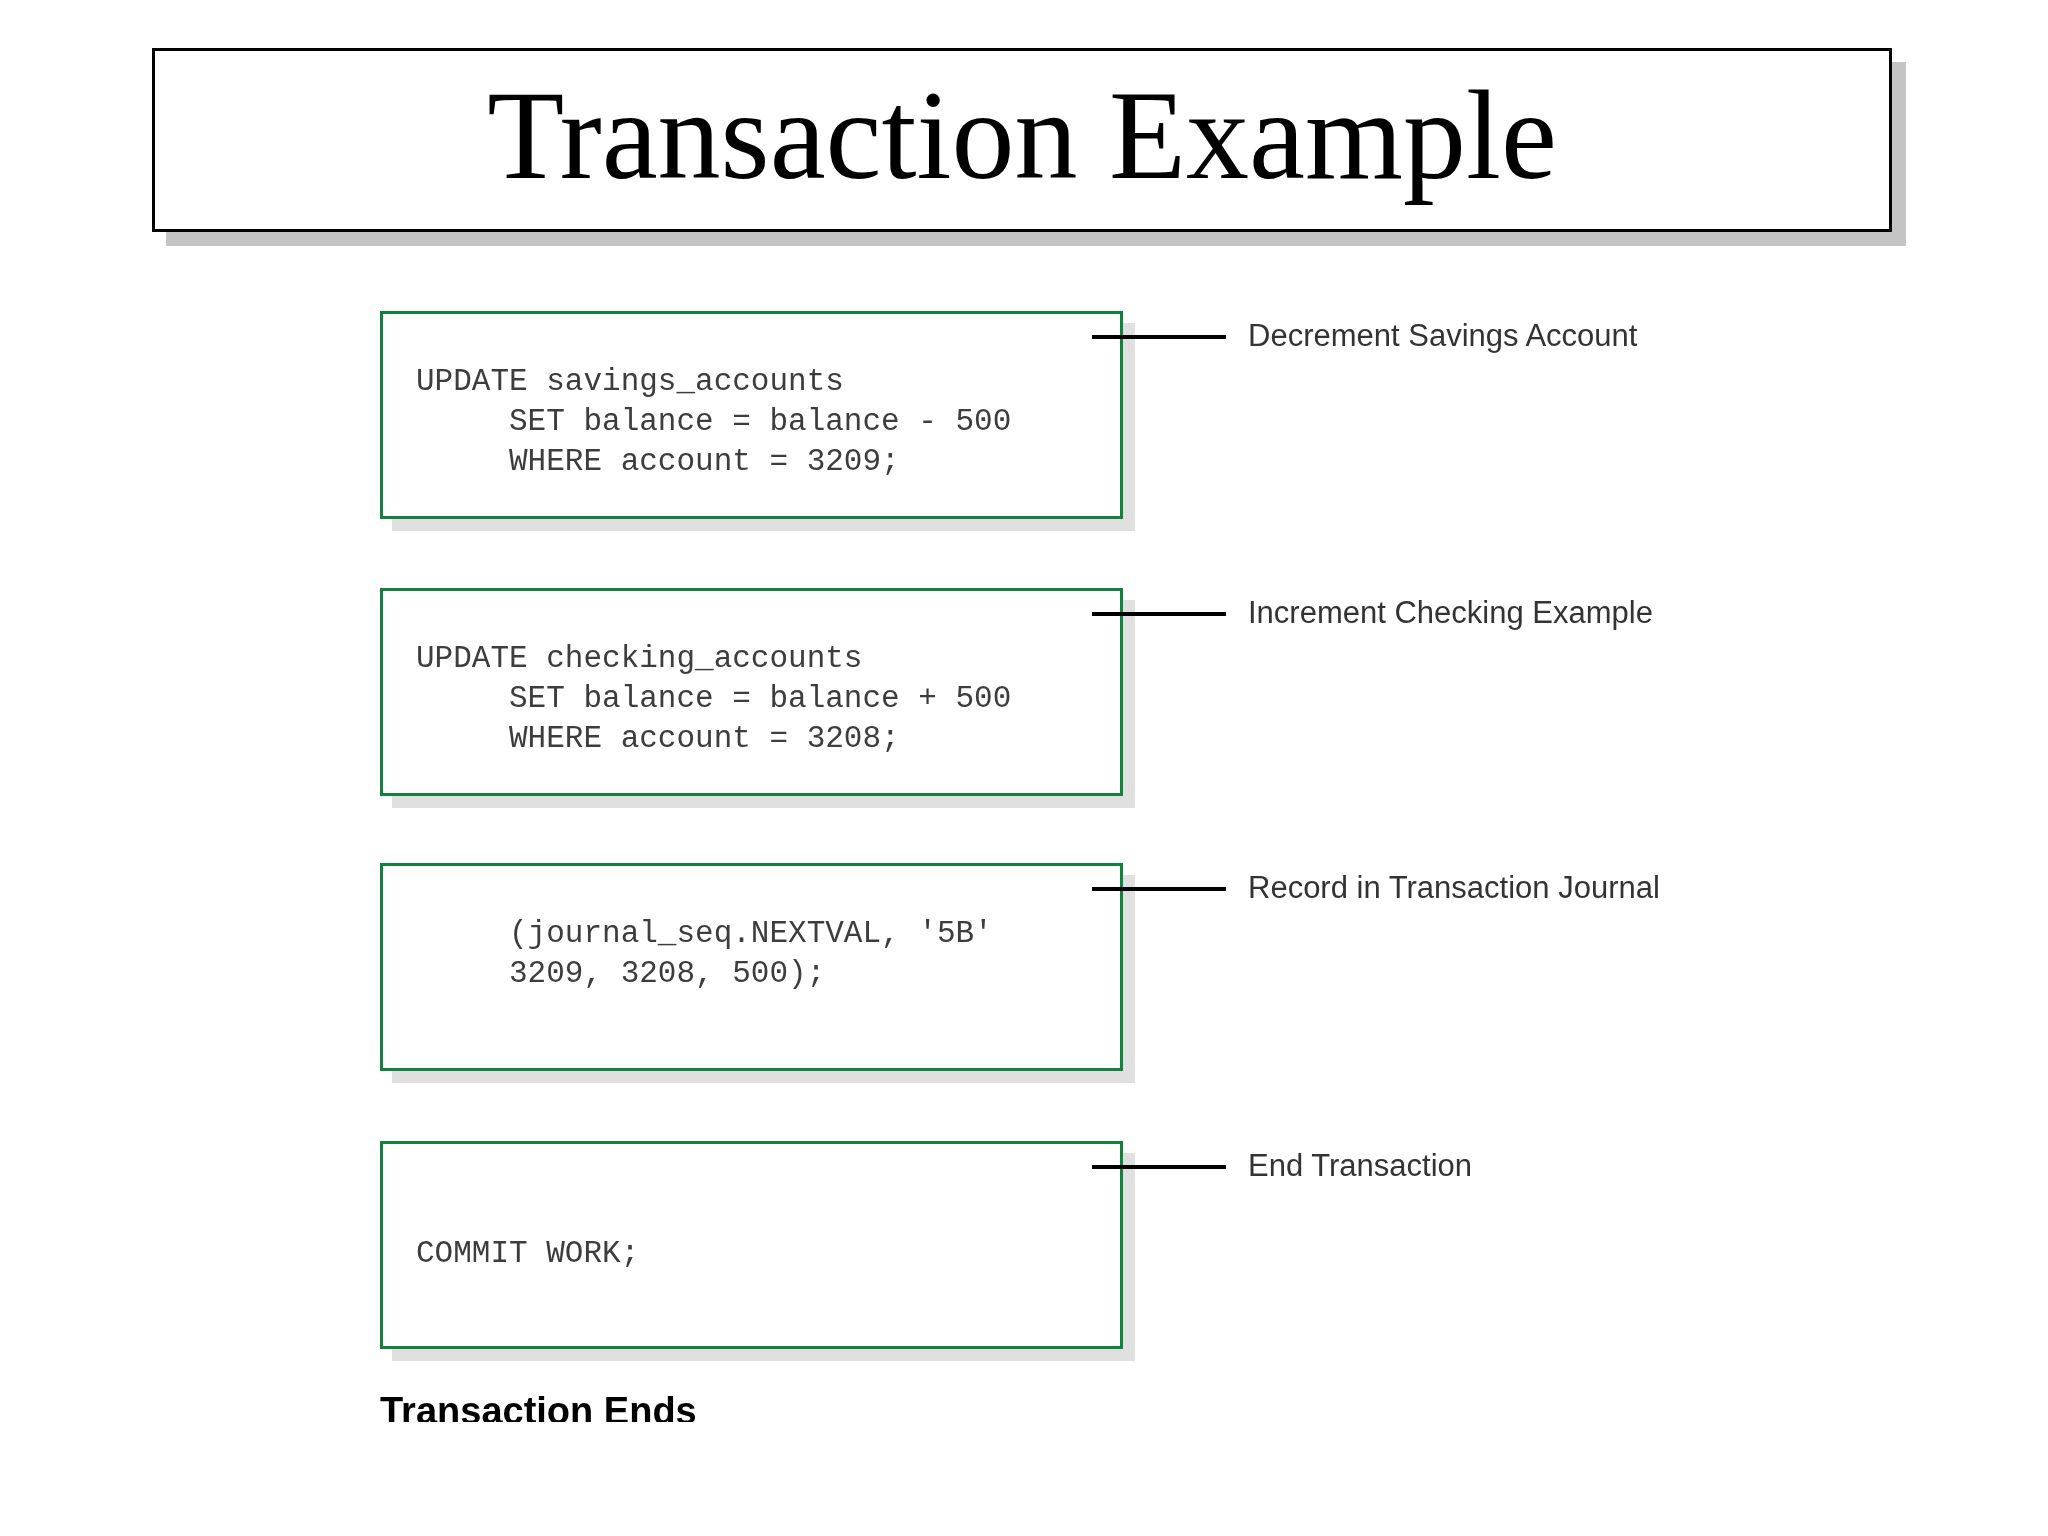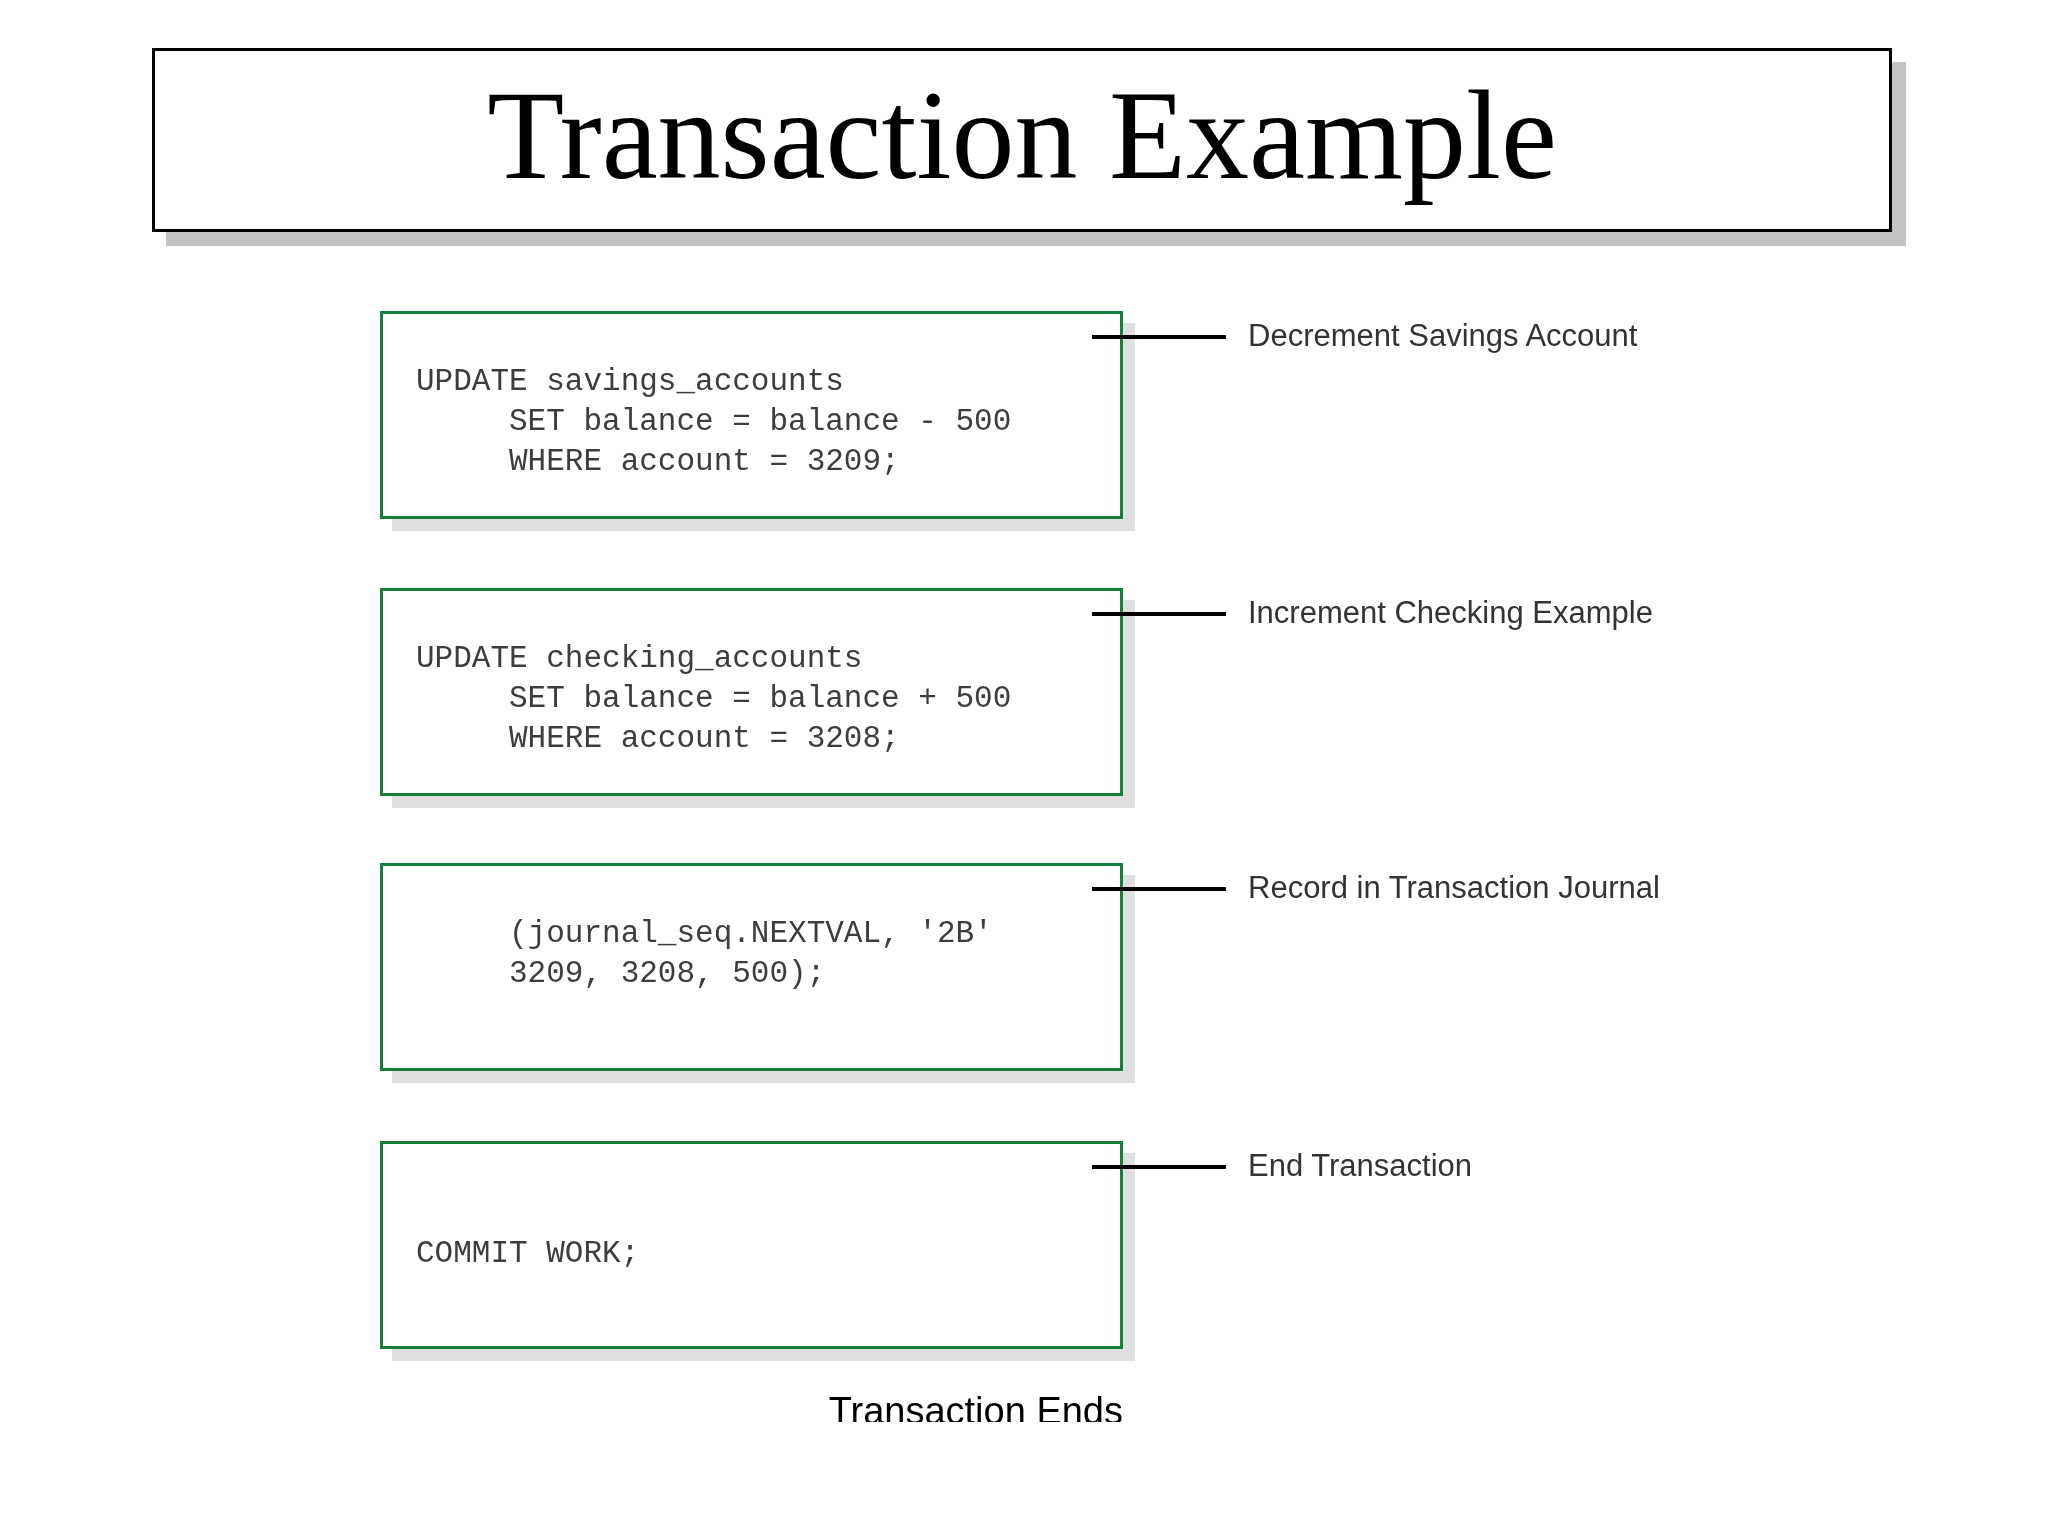--- a/index.html
+++ b/index.html
@@ -73,23 +73,23 @@
     color: #333333;
     white-space: nowrap;
     text-align: right;
   }
 
   
   .footer-caption {
     position: absolute;
     left: 380px; top: 1390px;
     width: 743px;
-    text-align: right;
+    text-align: left;
     font-size: 38px;
-    font-weight: normal;
+    font-weight: bold;
     color: #000000;
   }
 </style>
 </head>
 <body>
 
 <div class="slide">
 
   <div class="title-box">
     <div class="title-text">Transaction Example</div>
@@ -110,21 +110,21 @@
       <div class="code-line">UPDATE checking_accounts</div>
       <div class="code-line">     SET balance = balance + 500</div>
       <div class="code-line">     WHERE account = 3208;</div>
     </div>
     <div class="connector"></div>
     <div class="callout-label">Increment Checking Example</div>
   </div>
 
   <div class="unit unit-3">
     <div class="code-box">
-      <div class="code-line">     (journal_seq.NEXTVAL, '2B'</div>
+      <div class="code-line">     (journal_seq.NEXTVAL, '5B'</div>
       <div class="code-line">     3209, 3208, 500);</div>
     </div>
     <div class="connector"></div>
     <div class="callout-label">Record in Transaction Journal</div>
   </div>
 
   <div class="unit unit-4">
     <div class="code-box">
       <div class="code-line">COMMIT WORK;</div>
     </div>

